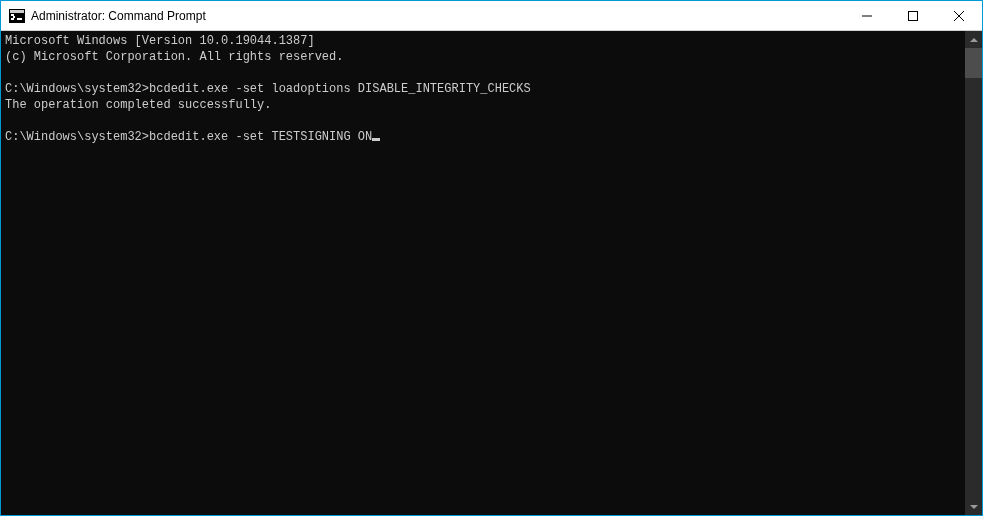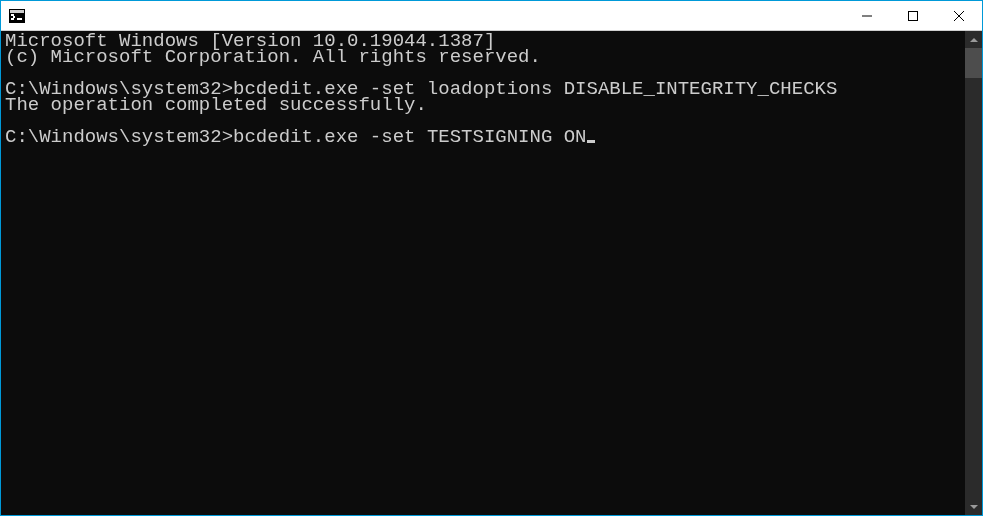--- a/index.html
+++ b/index.html
@@ -49,21 +49,21 @@
     flex: 1;
     display: flex;
     background: #000;
     min-height: 0;
   }
   .terminal {
     flex: 1;
     background: #0c0c0c;
     color: #cccccc;
     font-family: Consolas, "Courier New", monospace;
-    font-size: 19px;
+    font-size: 12px;
     line-height: 16px;
     padding: 2px 0 0 4px;
     white-space: pre;
     overflow: hidden;
   }
   .cursor {
     display: inline-block;
     width: 8px;
     height: 3px;
     background: #cccccc;
@@ -105,20 +105,21 @@
   <span class="titlebar-icon">
     <svg viewBox="0 0 16 16">
       <rect x="0" y="1" width="16" height="14" fill="#000"></rect>
       <rect x="1" y="2" width="14" height="3" fill="#ccc"></rect>
       <rect x="2" y="6" width="3" height="2" fill="#fff"></rect>
       <rect x="4" y="8" width="2" height="2" fill="#fff"></rect>
       <rect x="2" y="10" width="3" height="2" fill="#fff"></rect>
       <rect x="8" y="10" width="5" height="2" fill="#fff"></rect>
     </svg>
   </span>
+  <span class="titlebar-title">Administrator: Command Prompt</span>
   <span class="titlebar-spacer"></span>
   <div class="tb-btn">
     <svg viewBox="0 0 10 10">
         <path d="M0 5 H10" stroke="currentColor" stroke-width="1"></path>
       </svg>
   </div>
   <div class="tb-btn">
     <svg viewBox="0 0 10 10">
         <rect x="0.5" y="0.5" width="9" height="9" fill="none" stroke="currentColor" stroke-width="1"></rect>
       </svg>

